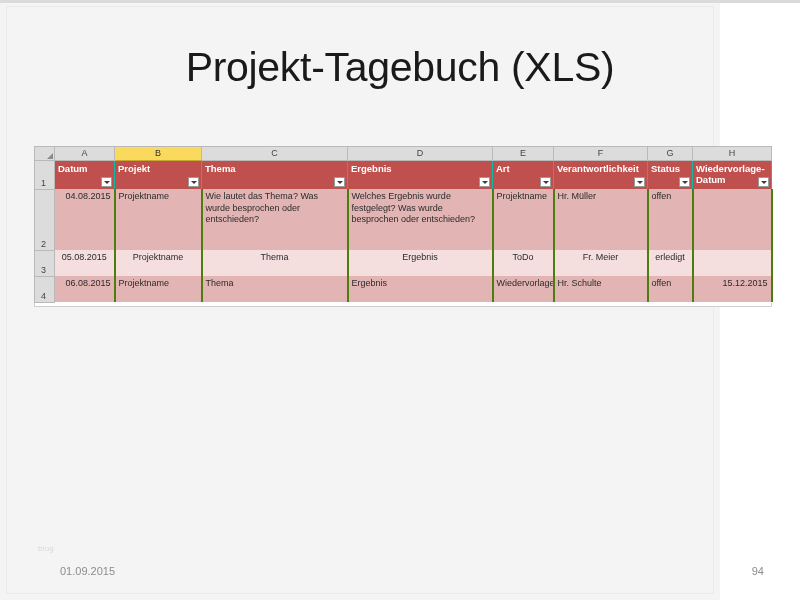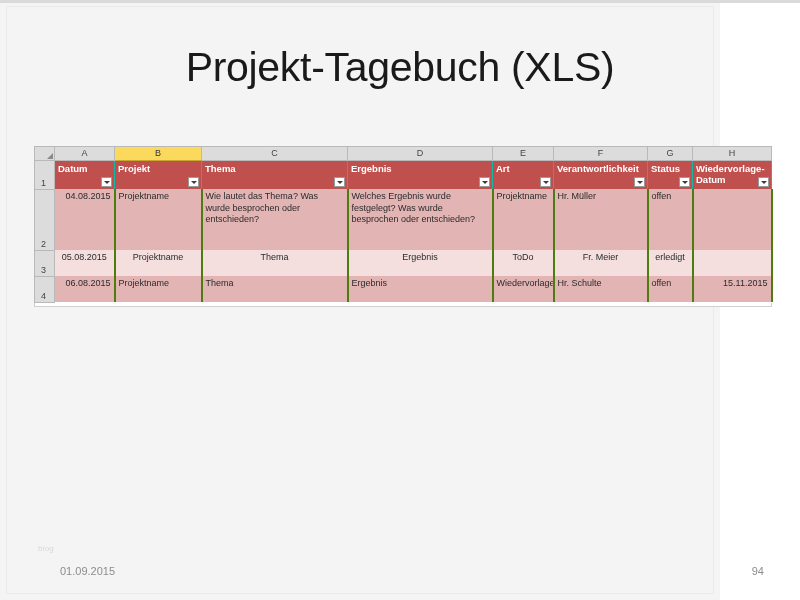--- a/index.html
+++ b/index.html
@@ -338,21 +338,21 @@
 
       <tr class="band-dark r4">
         <td class="rowhead">4</td>
         <td class="bcell num">06.08.2015</td>
         <td class="bcell">Projektname</td>
         <td class="bcell">Thema</td>
         <td class="bcell">Ergebnis</td>
         <td class="bcell">Wiedervorlage</td>
         <td class="bcell">Hr. Schulte</td>
         <td class="bcell">offen</td>
-        <td class="bcell num">15.11.2015</td>
+        <td class="bcell num">15.12.2015</td>
       </tr>
     </tbody>
       </table>
     <div class="sheet-bottom"></div>
   </div>
 
   <div class="footer-blog">blog</div>
 
   <div class="footer">
     <div class="footer-date">01.09.2015</div>

